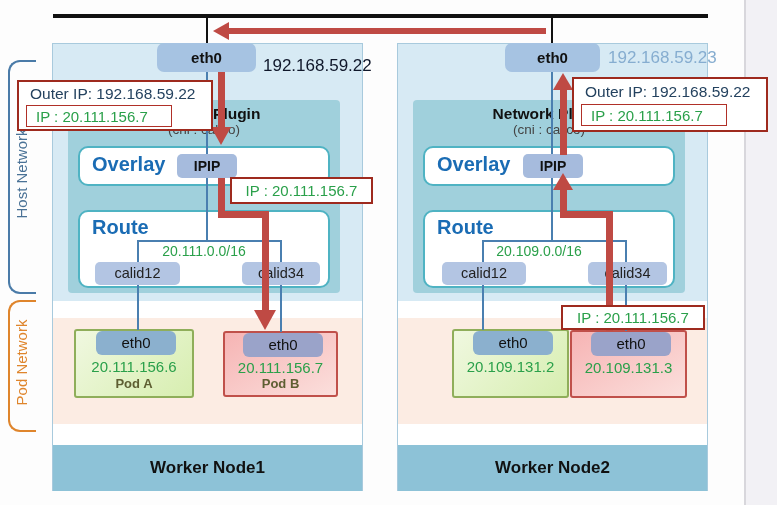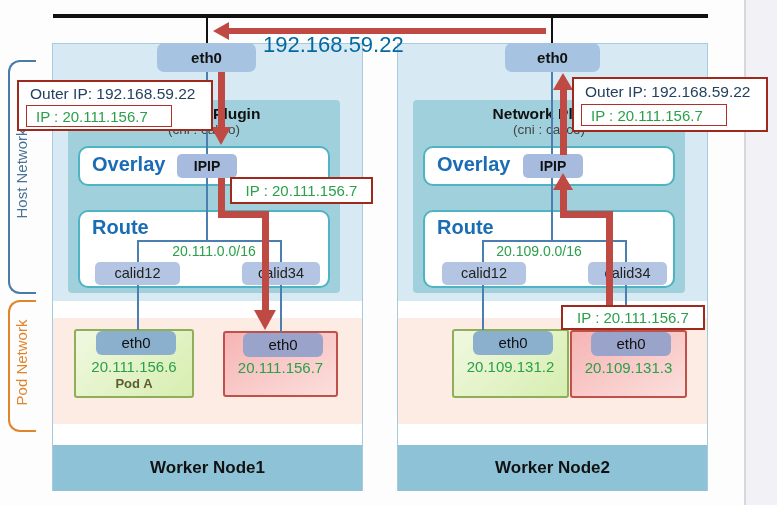--- a/index.html
+++ b/index.html
@@ -43,35 +43,35 @@
   <div class="abs tri" style="left:213px;top:22px;border-top:9px solid transparent;border-bottom:9px solid transparent;border-right:16px solid #bf4a44;"></div>
 
   <div class="abs" style="left:744px;top:0;width:2px;height:505px;background:#d8d7dc;z-index:0;"></div>
   <div class="abs" style="left:746px;top:0;width:31px;height:505px;background:#f2f1f5;z-index:0;"></div>
 
   <div class="abs node" style="left:52px;top:43px;width:311px;height:448px;"></div>
 
   <div class="abs badge" style="left:157px;top:43px;width:99px;height:29px;font-size:15px;line-height:29px;">
     <span>eth0</span>
   </div>
-  <div class="abs" style="left:263px;top:32px;font-size:22px;color:#0369a1;z-index:2;">192.168.59.22</div>
+  <div class="abs" style="left:263px;top:56px;font-size:17px;color:#0f172a;z-index:2;">192.168.59.22</div>
 
   <div class="abs teal-box" style="left:68px;top:100px;width:272px;height:193px;"></div>
   <div class="abs" style="left:68px;top:105px;width:272px;text-align:center;font-weight:bold;font-size:15.5px;z-index:3;">Network Plugin</div>
   <div class="abs" style="left:68px;top:122px;width:272px;text-align:center;font-size:13.5px;color:#444;z-index:3;">(cni : calico)</div>
 
   <div class="abs white-box" style="left:78px;top:146px;width:252px;height:40px;"></div>
   <div class="abs heading-blue" style="left:92px;top:153px;z-index:4;">Overlay</div>
   <div class="abs badge" style="left:177px;top:154px;width:60px;height:24px;font-size:14px;line-height:24px;background:#a6bbdd;border-radius:5px;">
     <span>IPIP</span>
   </div>
 
   <div class="abs white-box" style="left:78px;top:210px;width:252px;height:78px;"></div>
   <div class="abs heading-blue" style="left:92px;top:216px;z-index:4;">Route</div>
-  <div class="abs green" style="left:88px;top:243px;width:252px;text-align:center;font-size:14px;z-index:4;">20.111.0.0/16</div>
+  <div class="abs green" style="left:78px;top:243px;width:252px;text-align:center;font-size:14px;z-index:4;">20.111.0.0/16</div>
   <div class="abs cal-badge" style="left:95px;top:262px;width:85px;height:23px;">
     <span>calid12</span>
   </div>
   <div class="abs cal-badge" style="left:242px;top:262px;width:78px;height:23px;">
     <span>calid34</span>
   </div>
 
   <div class="abs band" style="left:53px;top:301px;width:309px;height:17px;background:#ffffff;"></div>
   <div class="abs band" style="left:53px;top:318px;width:309px;height:106px;background:#fcece3;"></div>
   <div class="abs band" style="left:53px;top:424px;width:309px;height:21px;background:#ffffff;"></div>
@@ -98,27 +98,29 @@
       <span>eth0</span>
     </div>
     <div class="green" style="position:absolute;top:27px;width:100%;font-size:15px;">20.111.156.6</div>
     <div class="pod-name" style="position:absolute;top:45px;width:100%;">Pod A</div>
   </div>
   <div class="abs pod pod-red" style="left:223px;top:331px;width:115px;height:66px;">
     <div class="pod-eth" style="position:absolute;left:18px;top:0;width:80px;height:24px;line-height:24px;background:#9aa3c9;">
       <span>eth0</span>
     </div>
     <div class="green" style="position:absolute;top:26px;width:100%;font-size:15px;">20.111.156.7</div>
+    <div class="pod-name" style="position:absolute;top:43px;width:100%;">Pod B</div>
   </div>
 
   <div class="abs node" style="left:397px;top:43px;width:311px;height:448px;"></div>
 
   <div class="abs badge" style="left:505px;top:43px;width:95px;height:29px;font-size:15px;line-height:29px;">
     <span>eth0</span>
   </div>
+  <div class="abs" style="left:608px;top:48px;font-size:17px;color:#86add0;z-index:2;">192.168.59.23</div>
 
   <div class="abs teal-box" style="left:413px;top:100px;width:272px;height:193px;"></div>
   <div class="abs" style="left:413px;top:105px;width:272px;text-align:center;font-weight:bold;font-size:15.5px;z-index:3;">Network Plugin</div>
   <div class="abs" style="left:413px;top:122px;width:272px;text-align:center;font-size:13.5px;color:#444;z-index:3;">(cni : calico)</div>
 
   <div class="abs white-box" style="left:423px;top:146px;width:252px;height:40px;"></div>
   <div class="abs heading-blue" style="left:437px;top:153px;z-index:4;">Overlay</div>
   <div class="abs badge" style="left:523px;top:154px;width:60px;height:24px;font-size:14px;line-height:24px;background:#a6bbdd;border-radius:5px;">
     <span>IPIP</span>
   </div>

